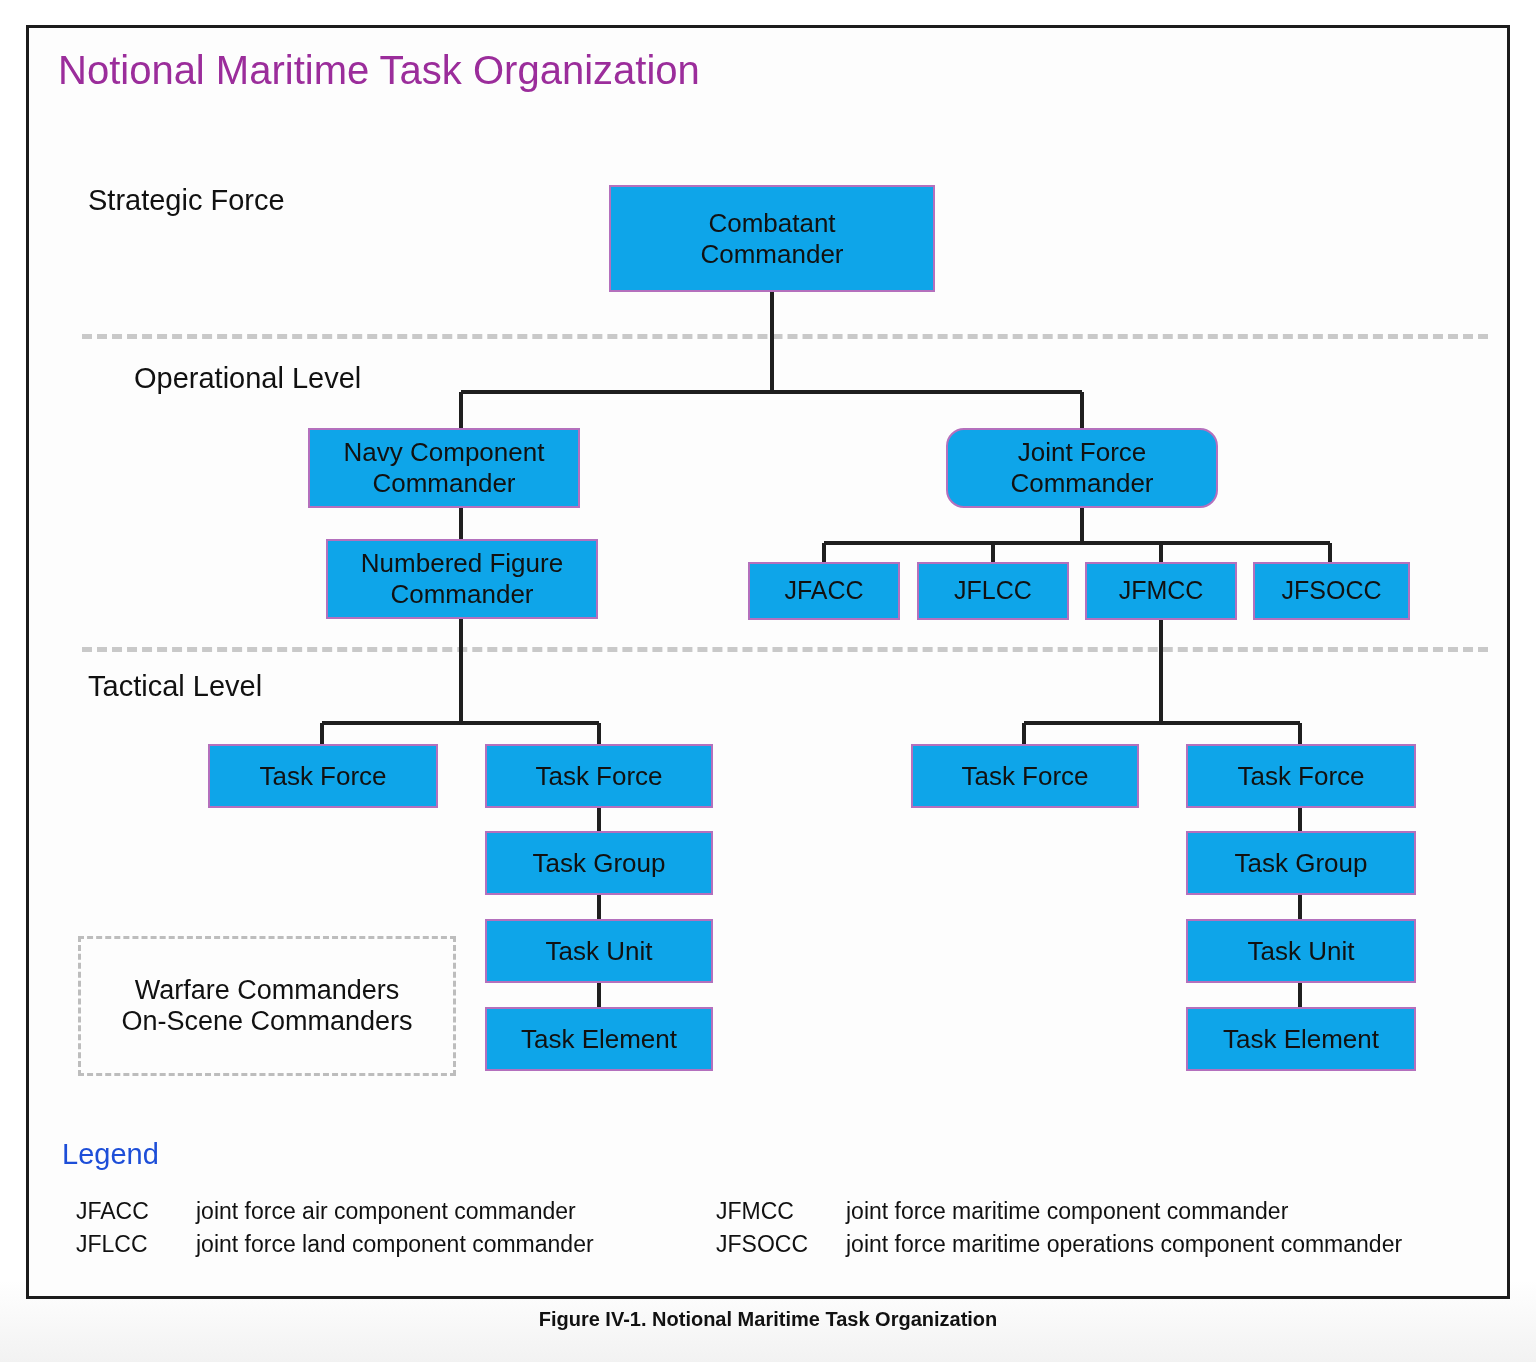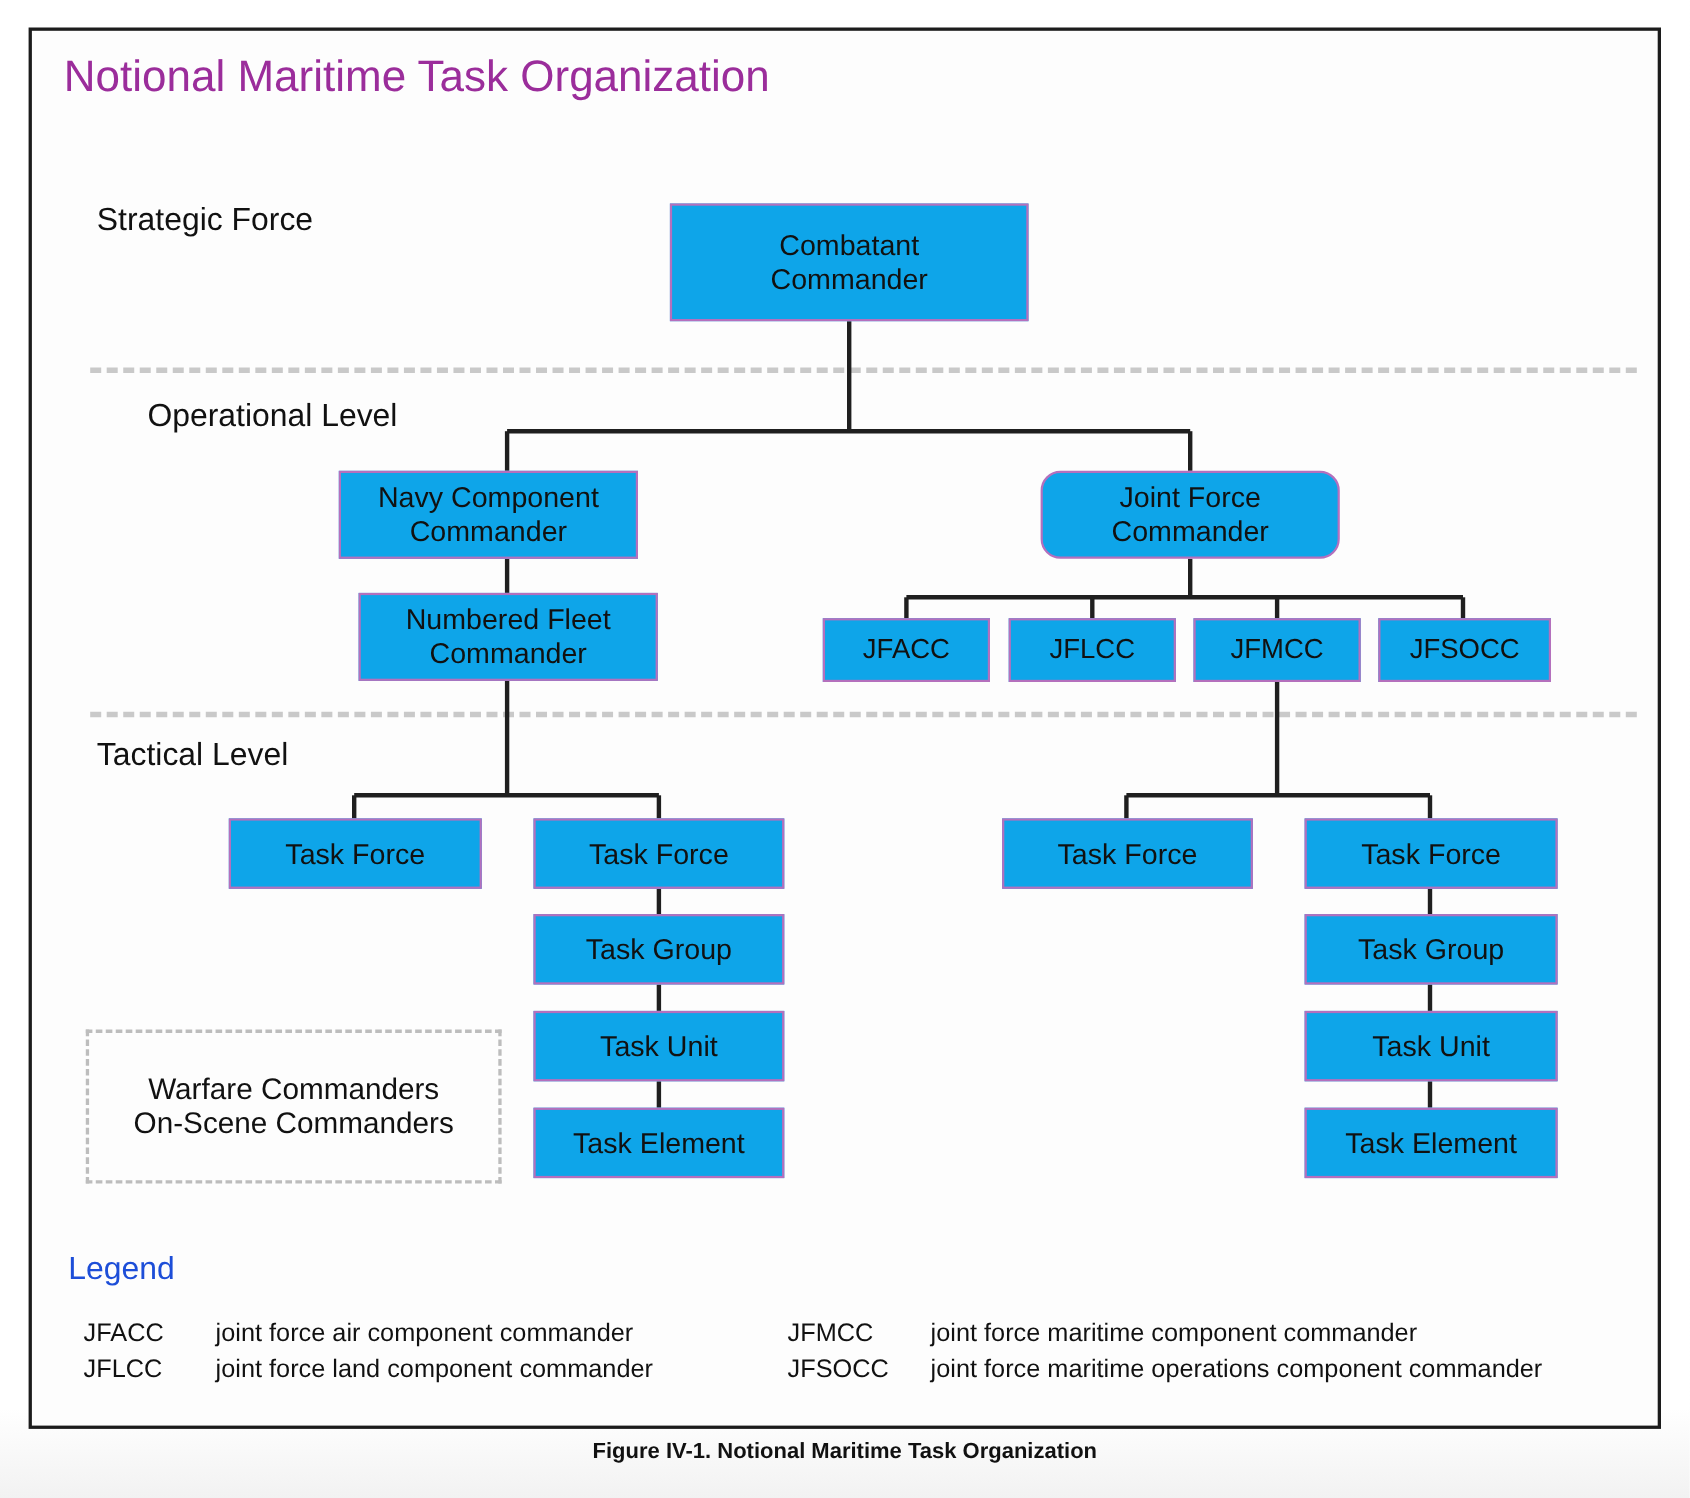--- a/index.html
+++ b/index.html
@@ -203,21 +203,21 @@
     <span>Combatant</span>
     <span>Commander</span>
   </div>
 
   <div class="node" style="left:308px; top:428px; width:272px; height:80px; flex-direction:column;">
     <span>Navy Component</span>
     <span>Commander</span>
   </div>
 
   <div class="node" style="left:326px; top:539px; width:272px; height:80px; flex-direction:column;">
-    <span>Numbered Fleet</span>
+    <span>Numbered Figure</span>
     <span>Commander</span>
   </div>
 
   <div class="node" style="left:946px; top:428px; width:272px; height:80px; flex-direction:column;border-radius:18px;">
     <span>Joint Force</span>
     <span>Commander</span>
   </div>
 
   <div class="node small" style="left:748px; top:562px; width:152px; height:58px;">JFACC</div>
   <div class="node small" style="left:917px; top:562px; width:152px; height:58px;">JFLCC</div>

